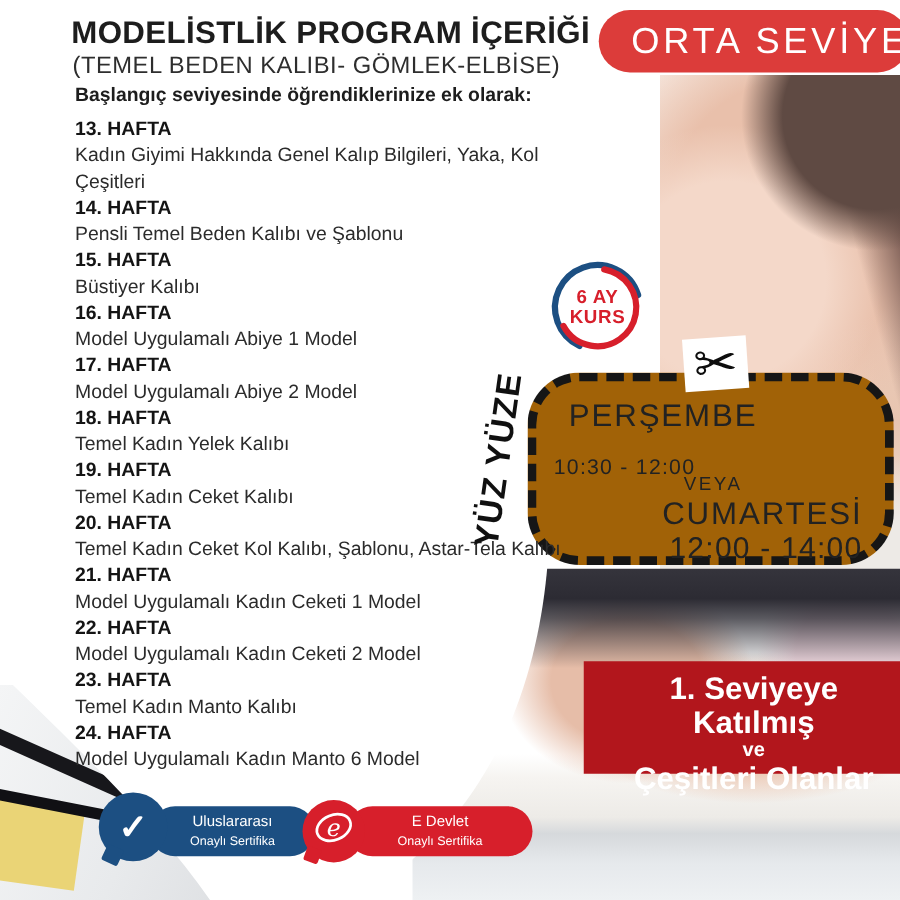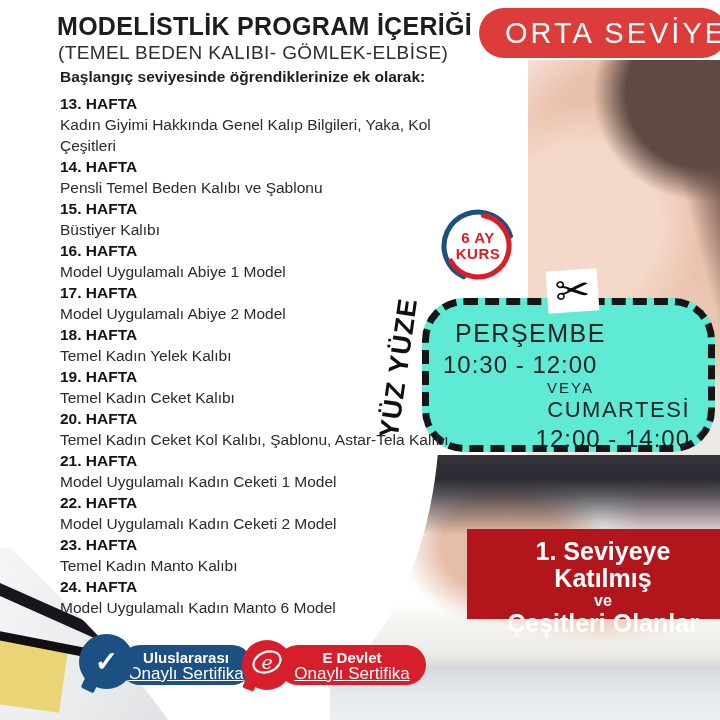--- a/index.html
+++ b/index.html
@@ -58,28 +58,28 @@
   .course-badge .txt{
     position:absolute;inset:0;display:flex;flex-direction:column;align-items:center;justify-content:center;
     color:var(--pill-red,#d71f2b);font-weight:700;font-size:15px;line-height:16px;letter-spacing:.5px;
   }
   
   .mode-label{
     left:399px;top:368px;transform:translate(-50%,-50%) rotate(-82deg);
     font-size:27px;font-weight:700;letter-spacing:1px;color:#101010;white-space:nowrap;z-index:5;
   }
   .schedule-box{
-    left:422px;top:298px;width:293px;height:154px;background:#5eead4;
+    left:422px;top:298px;width:293px;height:154px;background:#a16207;
     border:7px dashed #161616;border-radius:42px;box-sizing:border-box;z-index:4;
   }
   .schedule-box span{position:absolute;color:#222;font-weight:400;white-space:nowrap;}
   .sb-day1{left:26px;top:14px;font-size:25px;letter-spacing:1.5px;}
-  .sb-time1{left:14px;top:46px;font-size:24px;letter-spacing:1px;}
+  .sb-time1{left:14px;top:59px;font-size:17px;letter-spacing:1px;}
   .sb-veya{left:118px;top:74px;font-size:15px;letter-spacing:2px;color:#333;}
-  .sb-day2{right:18px;top:92px;font-size:22px;letter-spacing:1.5px;}
+  .sb-day2{right:18px;top:92px;font-size:25px;letter-spacing:1.5px;}
   .sb-time2{right:18px;top:120px;font-size:24px;letter-spacing:1px;}
   .scissors{
     left:547px;top:270px;font-size:42px;line-height:1;color:#0d0d0d;background:#fff;
     padding:0 8px;z-index:5;transform:rotate(-4deg);
   }
   
   .prereq{
     left:467px;top:529px;width:253px;height:90px;background:var(--box-red,#b2161c);
     color:#fff;text-align:center;font-weight:700;z-index:5;box-sizing:border-box;padding-top:9px;padding-left:19px;
   }
@@ -98,22 +98,22 @@
   .cert-circle.red{left:242px;top:640px;width:50px;height:50px;background:var(--pill-red,#d71f2b);}
   .cert-circle.red::after{
     content:"";position:absolute;left:2px;bottom:0;width:12px;height:12px;background:var(--pill-red,#d71f2b);
     transform:rotate(20deg);border-radius:2px;
   }
   .cert-pill{
     display:flex;flex-direction:column;align-items:center;justify-content:center;z-index:6;color:#fff;text-align:center;
   }
   .cert-pill.blue{left:120px;top:645px;width:132px;height:40px;border-radius:21px;background:var(--navy,#1c4f82);}
   .cert-pill.red{left:278px;top:645px;width:148px;height:40px;border-radius:21px;background:var(--pill-red,#d71f2b);}
-  .cert-pill .t1{font-size:15px;font-weight:700;line-height:17px;}
-  .cert-pill .t2{font-size:17px;font-weight:400;line-height:15px;text-decoration:underline;}
+  .cert-pill .t1{font-size:12px;font-weight:400;line-height:17px;}
+  .cert-pill .t2{font-size:10px;font-weight:400;line-height:15px;}
 </style>
 </head>
 <body>
 
 <div class="poster">
 
   <div class="photo photo-woman"></div>
   <div class="photo photo-hands"></div>
   <div class="photo photo-desk">
     <div class="sticky"></div>

